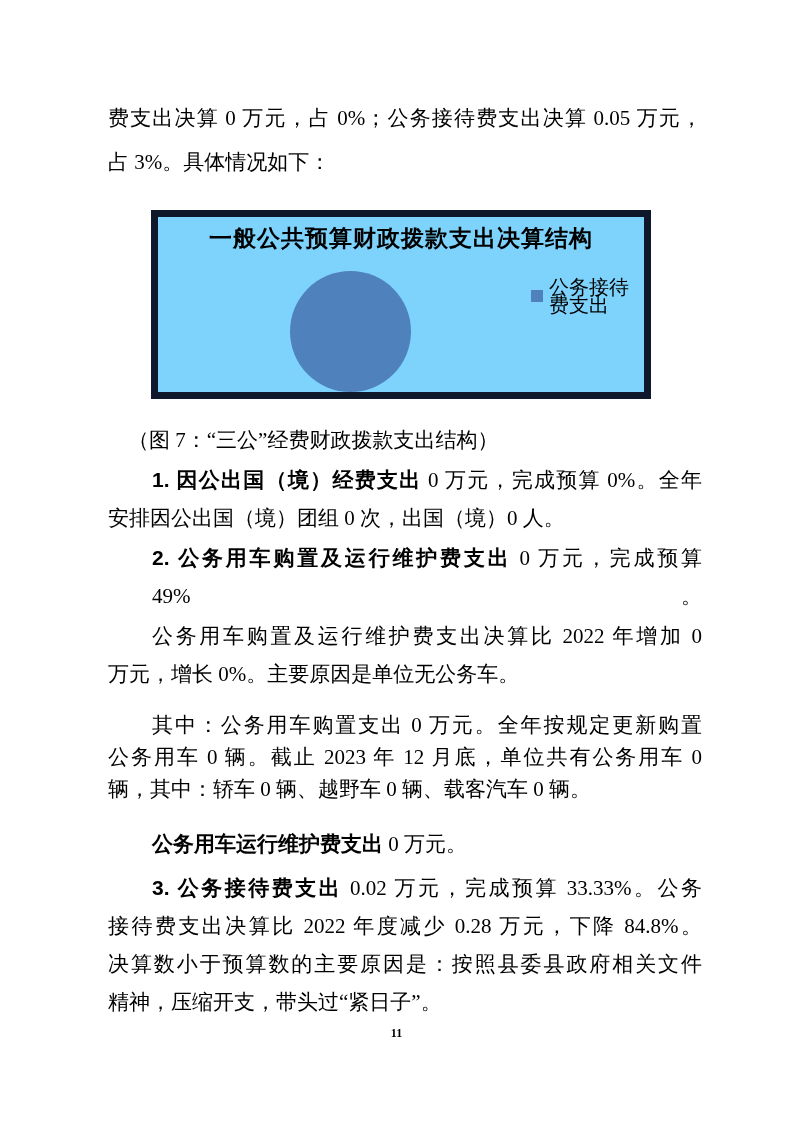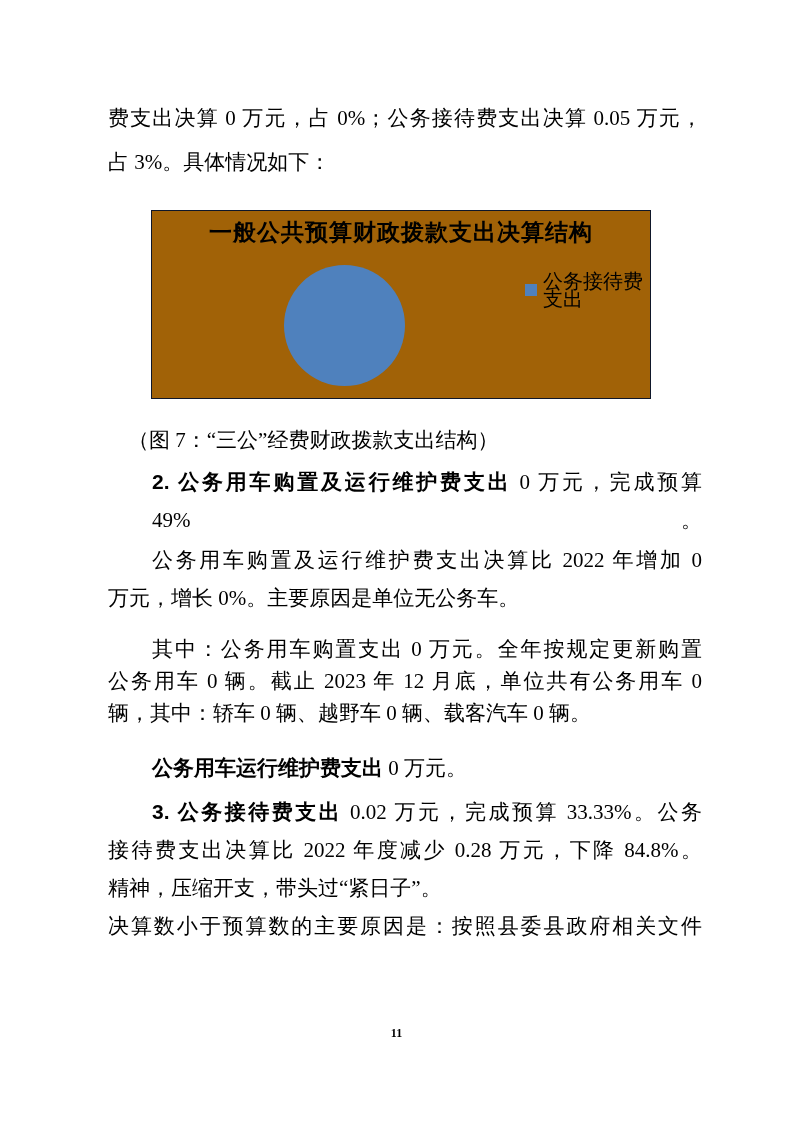--- a/index.html
+++ b/index.html
@@ -33,22 +33,22 @@
   .mt6  { margin-top: 6px; }
   .mt16 { margin-top: 16px; }
   .mt20 { margin-top: 20px; }
 
   
   .chart-frame {
     position: relative;
     margin: 26px 0 0 43px;
     width: 500px;
     height: 189px;
-    border: 1px solid #0f172a;
-    background: #a16207;
+    border: 7px solid #0f172a;
+    background: #7dd3fc;
     box-sizing: border-box;
   }
   .chart-title {
     margin-top: 7px;
     text-align: center;
     font-family: "Liberation Sans", "DejaVu Sans", sans-serif;
     font-weight: bold;
     font-size: 23px;
     letter-spacing: 1px;
     line-height: 28px;
@@ -106,20 +106,24 @@
       <div class="legend">
         <span class="legend-swatch"></span>
         <span>公务接待费支出</span>
       </div>
     </div>
 
     <div class="caption cap-ind">
       <span>（图 7：“三公”经费财政拨款支出结构）</span>
     </div>
 
+    <div class="para">
+      <div class="line j ind"><span class="b">1. 因公出国（境）经费支出</span><span> 0 万元，完成预算 0%。全年</span></div>
+      <div class="line wrap"><span>安排因公出国（境）团组 0 次，出国（境）0 人。</span></div>
+    </div>
 
     <div class="para mt2">
       <div class="line j ind"><span class="b">2. 公务用车购置及运行维护费支出</span><span> 0 万元，完成预算 49%。</span></div>
     </div>
 
     <div class="para mt2">
       <div class="line j ind"><span>公务用车购置及运行维护费支出决算比 2022 年增加 0</span></div>
       <div class="line wrap"><span>万元，增长 0%。主要原因是单位无公务车。</span></div>
     </div>
 
@@ -129,20 +133,20 @@
       <div class="line wrap"><span>辆，其中：轿车 0 辆、越野车 0 辆、载客汽车 0 辆。</span></div>
     </div>
 
     <div class="para mt20">
       <div class="line ind wrap"><span class="b">公务用车运行维护费支出</span><span> 0 万元。</span></div>
     </div>
 
     <div class="para mt6">
       <div class="line j ind"><span class="b">3. 公务接待费支出</span><span> 0.02 万元，完成预算 33.33%。公务</span></div>
       <div class="line j"><span>接待费支出决算比 2022 年度减少 0.28 万元，下降 84.8%。</span></div>
+      <div class="line j"><span>决算数小于预算数的主要原因是：按照县委县政府相关文件</span></div>
       <div class="line wrap"><span>精神，压缩开支，带头过“紧日子”。</span></div>
-      <div class="line j"><span>决算数小于预算数的主要原因是：按照县委县政府相关文件</span></div>
     </div>
 
   </div>
 
   <div class="page-number">11</div>
 </div>
 
 </body></html>

